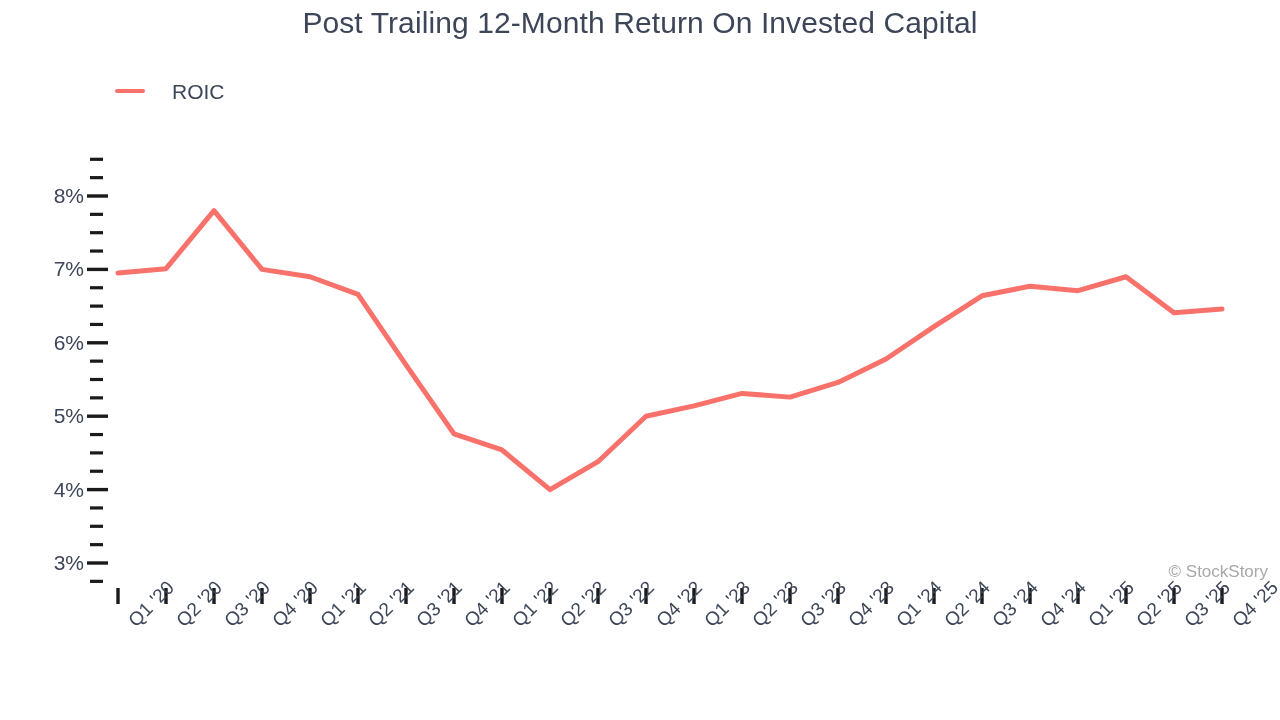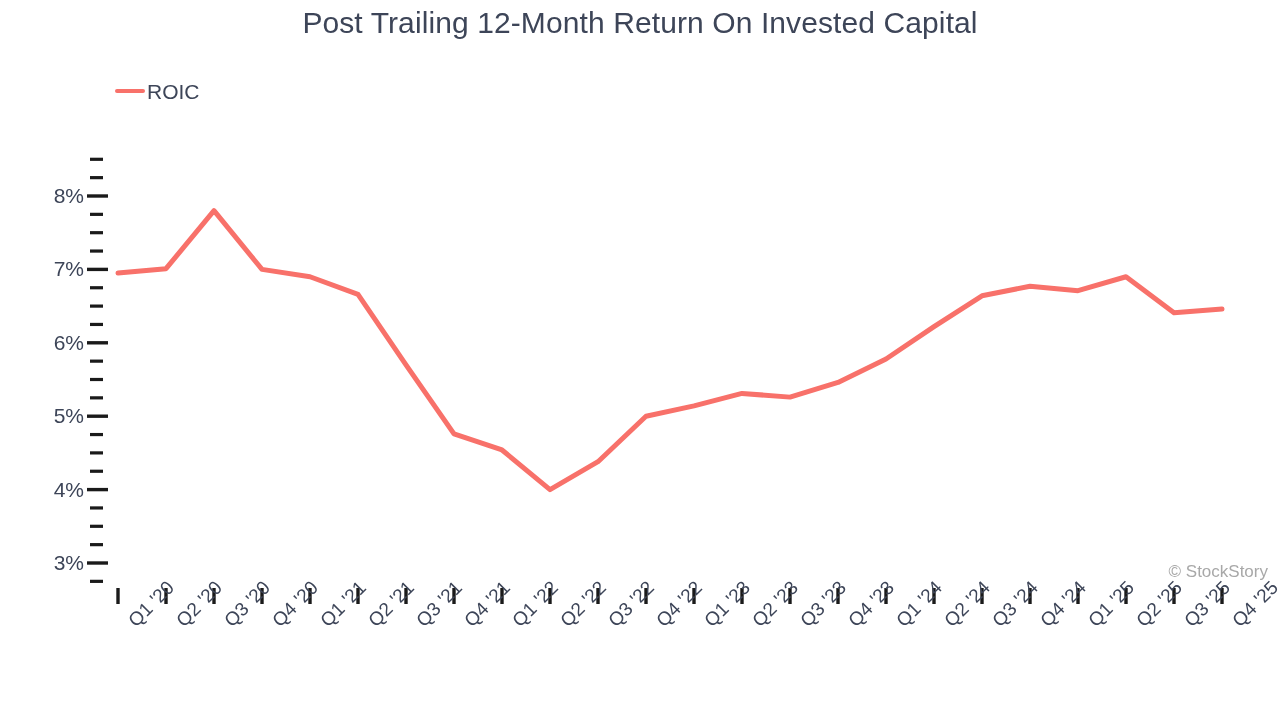--- a/index.html
+++ b/index.html
@@ -23,21 +23,21 @@
     font-weight: 400;
     color: #3d4558;
     letter-spacing: 0.1px;
     white-space: nowrap;
   }
   #legend {
     position: absolute;
     top: 78px; left: 115px;
     display: flex;
     align-items: center;
-    gap: 2px;
+    gap: 27px;
     height: 26px;
   }
   #legend-swatch {
     width: 30px; height: 4px;
     border-radius: 2px;
     background: #f8716a;
     display: block;
   }
   #legend-label {
     font-size: 21px;

